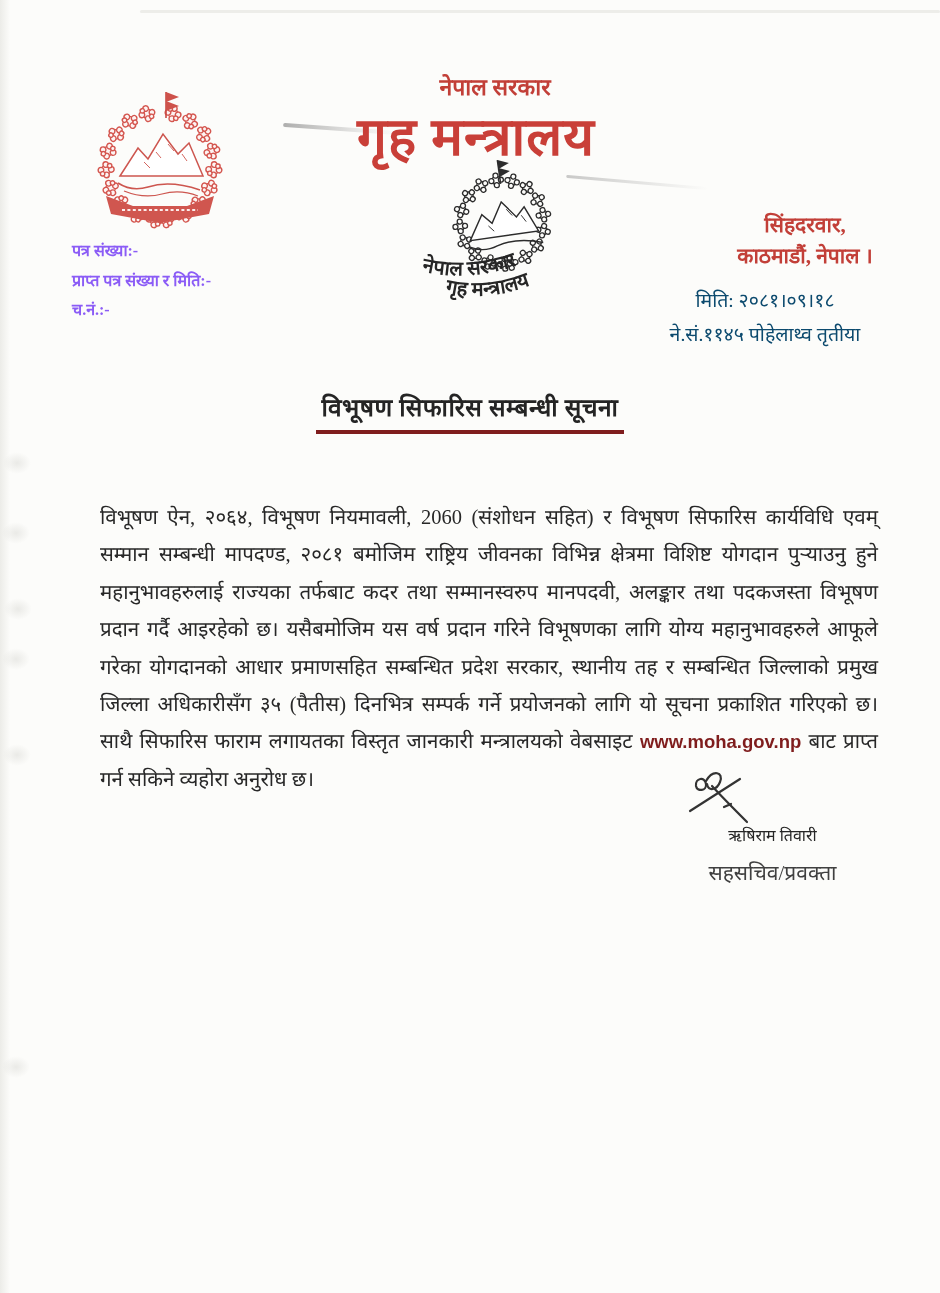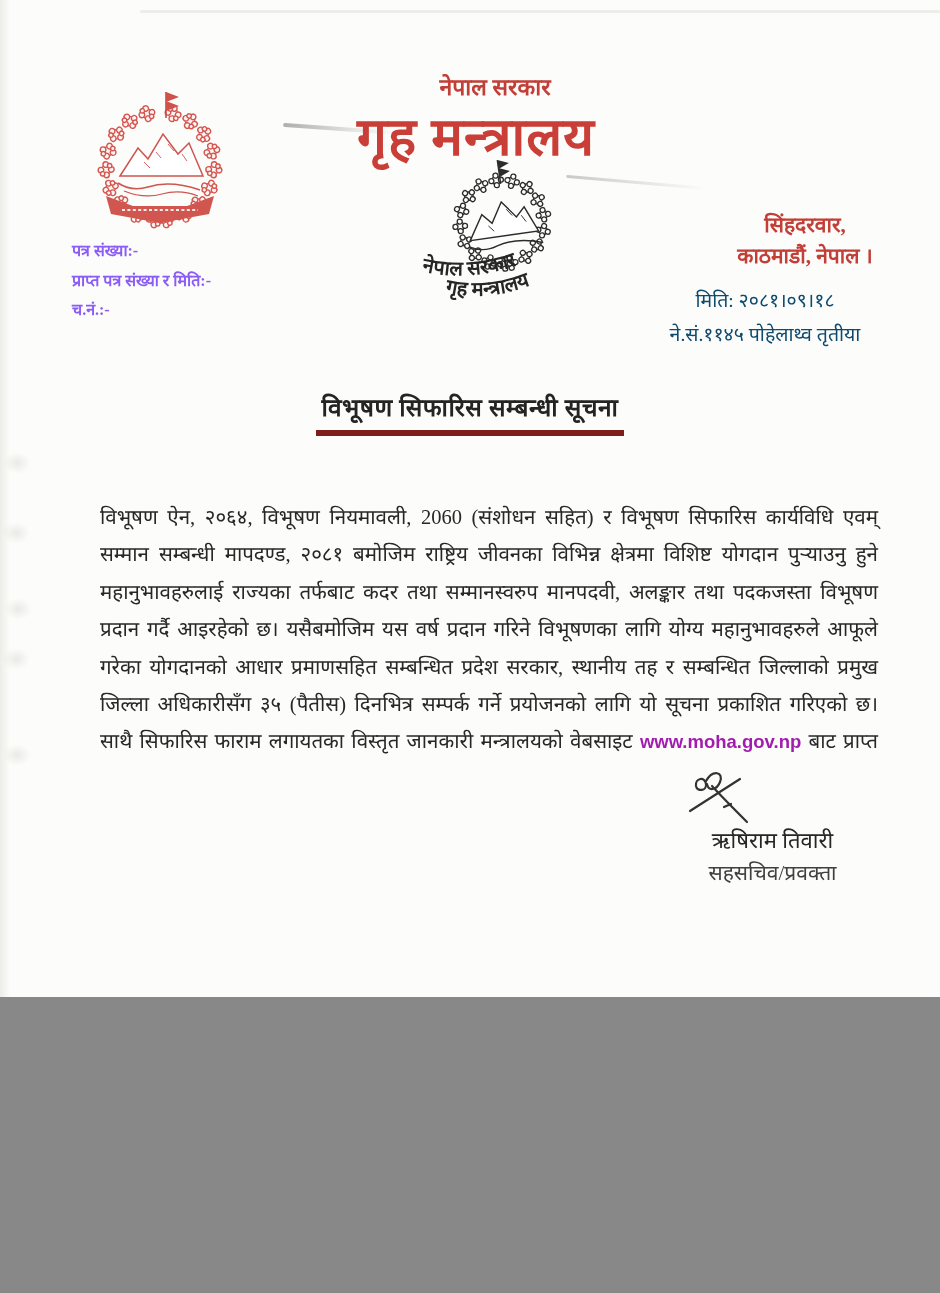--- a/index.html
+++ b/index.html
@@ -1,18 +1,18 @@
 <!DOCTYPE html>
 <html><head>
 <meta charset="utf-8">
 <style>
   html,body{margin:0;padding:0;background:#888;}
   .paper{
     position:relative;
-    width:940px;height:997px;
+    width:940px;height:1293px;
     margin:0 auto;
     background:#fcfcfa;
     overflow:hidden;
     font-family:"Liberation Serif","DejaVu Serif",serif;
   }
   
   .edge-shade{position:absolute;left:0;top:0;bottom:0;width:10px;
     background:linear-gradient(90deg,#ecece8,rgba(236,236,232,0));pointer-events:none;}
   .top-edge-line{position:absolute;top:10px;left:140px;right:0;height:3px;
     background:#e9e9e5;opacity:.8;border-radius:2px;}
@@ -32,32 +32,32 @@
   .seal-center{position:absolute;left:398px;top:156px;width:215px;height:152px;}
   .ref-fields{position:absolute;left:72px;top:236px;font-size:16px;font-weight:600;
     color:#8b5cf6;line-height:29.5px;}
   .address-block{position:absolute;left:645px;top:210px;width:320px;text-align:center;
     font-size:21px;font-weight:600;color:#c23f38;line-height:31px;}
   .date-block{position:absolute;left:605px;top:284px;width:320px;text-align:center;
     font-size:19.5px;font-weight:500;color:#0c4a6e;line-height:33.5px;}
   
   .letter-title-wrap{position:absolute;top:390px;left:0;width:940px;text-align:center;}
   .letter-title{display:inline-block;font-size:24.5px;font-weight:600;color:#242424;
-    border-bottom:6px solid #7f1d1d;padding:0 6px 7px 6px;letter-spacing:.5px;}
+    border-bottom:4px solid #7f1d1d;padding:0 6px 7px 6px;letter-spacing:.5px;}
   
   .body-paragraph{position:absolute;left:100px;top:499px;width:778px;
     font-size:20.5px;color:#272727;}
   .body-line{line-height:37.4px;text-align:justify;text-align-last:justify;white-space:normal;}
   .body-line.last{text-align-last:left;}
   .body-line b.url{font-family:"Liberation Sans","DejaVu Sans",sans-serif;
-    font-size:18.5px;font-weight:700;color:#a21caf;}
+    font-size:18.5px;font-weight:700;color:#7f1d1d;}
   
   .signature-mark{position:absolute;left:686px;top:764px;width:92px;height:66px;}
   .signatory-name{position:absolute;left:625px;top:824px;width:295px;text-align:center;
-    font-size:22px;color:#262626;}
+    font-size:16px;color:#262626;}
   .signatory-designation{position:absolute;left:625px;top:858px;width:295px;text-align:center;
     font-size:21px;color:#404040;}
 </style>
 </head>
 <body>
 
 <div class="paper">
 
   <div class="edge-shade"></div>
   <div class="top-edge-line"></div>
@@ -206,20 +206,21 @@
   </div>
 
   <div class="body-paragraph">
       <div class="body-line">विभूषण ऐन, २०६४, विभूषण नियमावली, 2060 (संशोधन सहित) र विभूषण सिफारिस कार्यविधि एवम्</div>
       <div class="body-line">सम्मान सम्बन्धी मापदण्ड, २०८१ बमोजिम राष्ट्रिय जीवनका विभिन्न क्षेत्रमा विशिष्ट योगदान पुऱ्याउनु हुने</div>
       <div class="body-line">महानुभावहरुलाई राज्यका तर्फबाट कदर तथा सम्मानस्वरुप मानपदवी, अलङ्कार तथा पदकजस्ता विभूषण</div>
       <div class="body-line">प्रदान गर्दै आइरहेको छ। यसैबमोजिम यस वर्ष प्रदान गरिने विभूषणका लागि योग्य महानुभावहरुले आफूले</div>
       <div class="body-line">गरेका योगदानको आधार प्रमाणसहित सम्बन्धित प्रदेश सरकार, स्थानीय तह र सम्बन्धित जिल्लाको प्रमुख</div>
       <div class="body-line">जिल्ला अधिकारीसँग ३५ (पैतीस) दिनभित्र सम्पर्क गर्ने प्रयोजनको लागि यो सूचना प्रकाशित गरिएको छ।</div>
       <div class="body-line">साथै सिफारिस फाराम लगायतका विस्तृत जानकारी मन्त्रालयको वेबसाइट <b class="url">www.moha.gov.np</b> बाट प्राप्त</div>
+      <div class="body-line last">गर्न सकिने व्यहोरा अनुरोध छ।</div>
     </div>
 
   <svg class="signature-mark" viewBox="0 0 92 66">
     <g fill="none" stroke="#333" stroke-width="2.2" stroke-linecap="round">
       <path d="M10,22 c -1,-8 9,-10 10,-2 c 1,7 -9,8 -10,2 z"></path>
       <path d="M20,17 c 7,-12 18,-9 14,1 c -3,8 -12,10 -13,2"></path>
       <path d="M26,22 C 36,33 48,45 61,58"></path>
       <path d="M4,47 L 54,15"></path>
       <path d="M38,43 l 7,-3"></path>
     </g>

